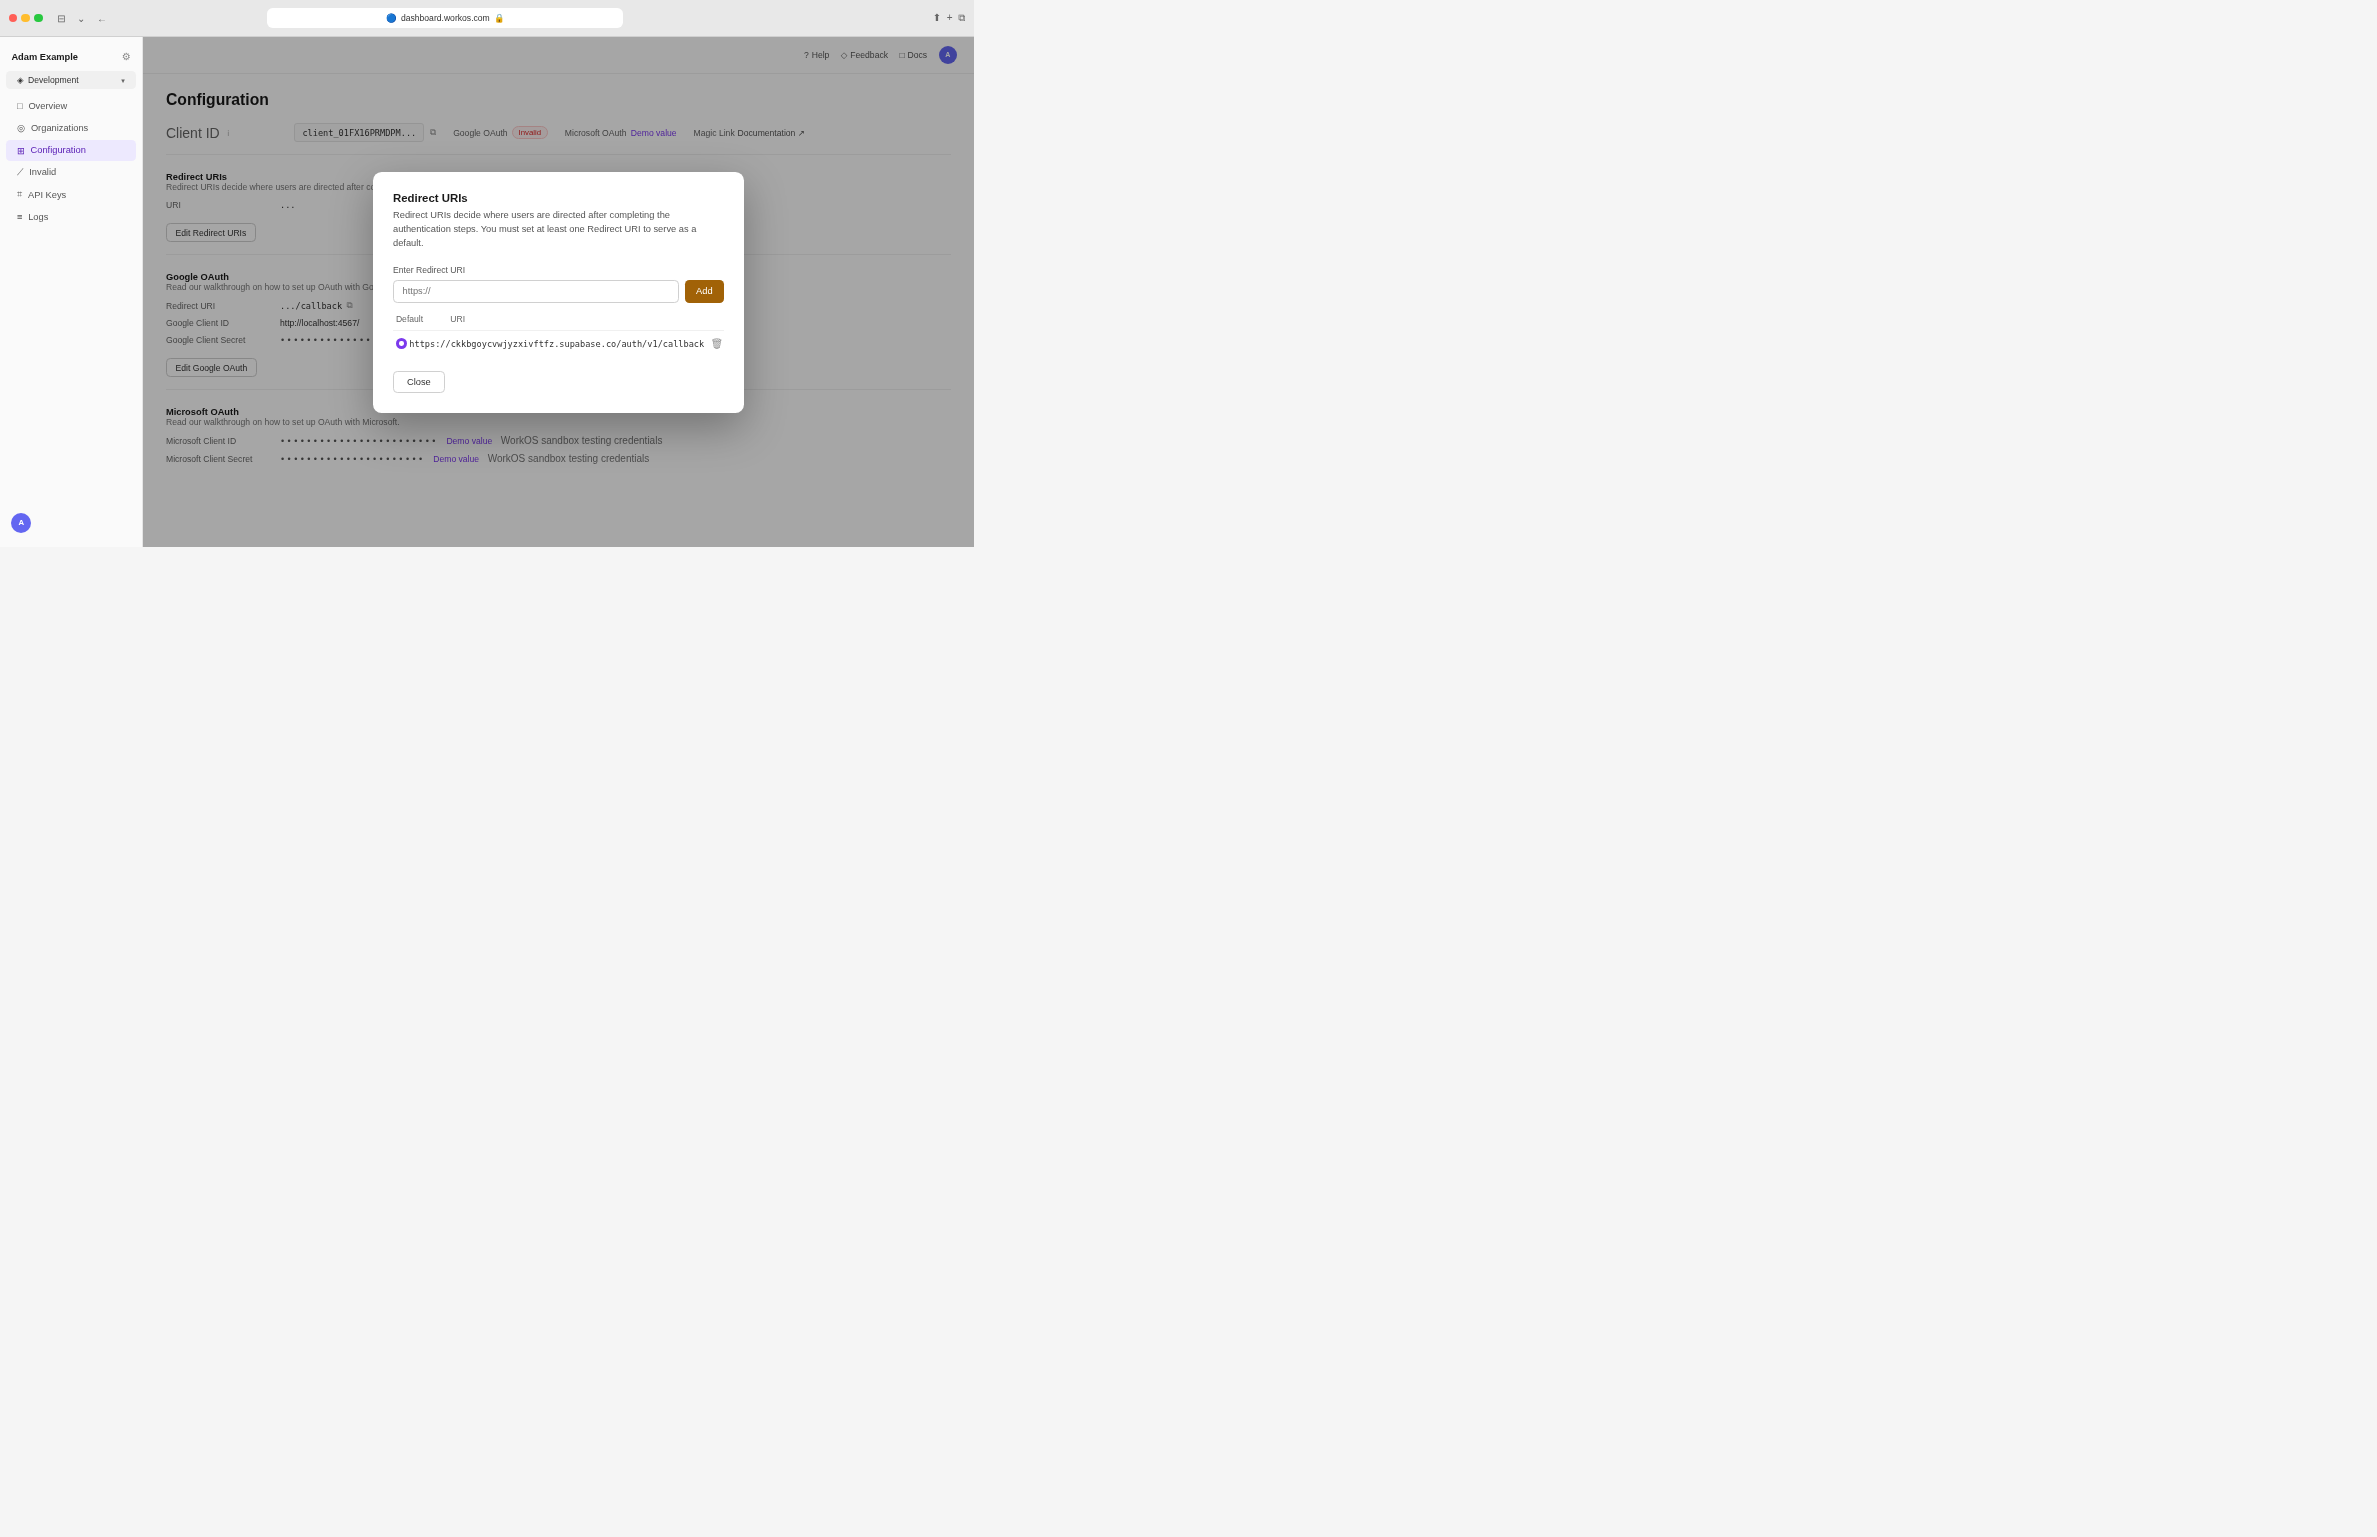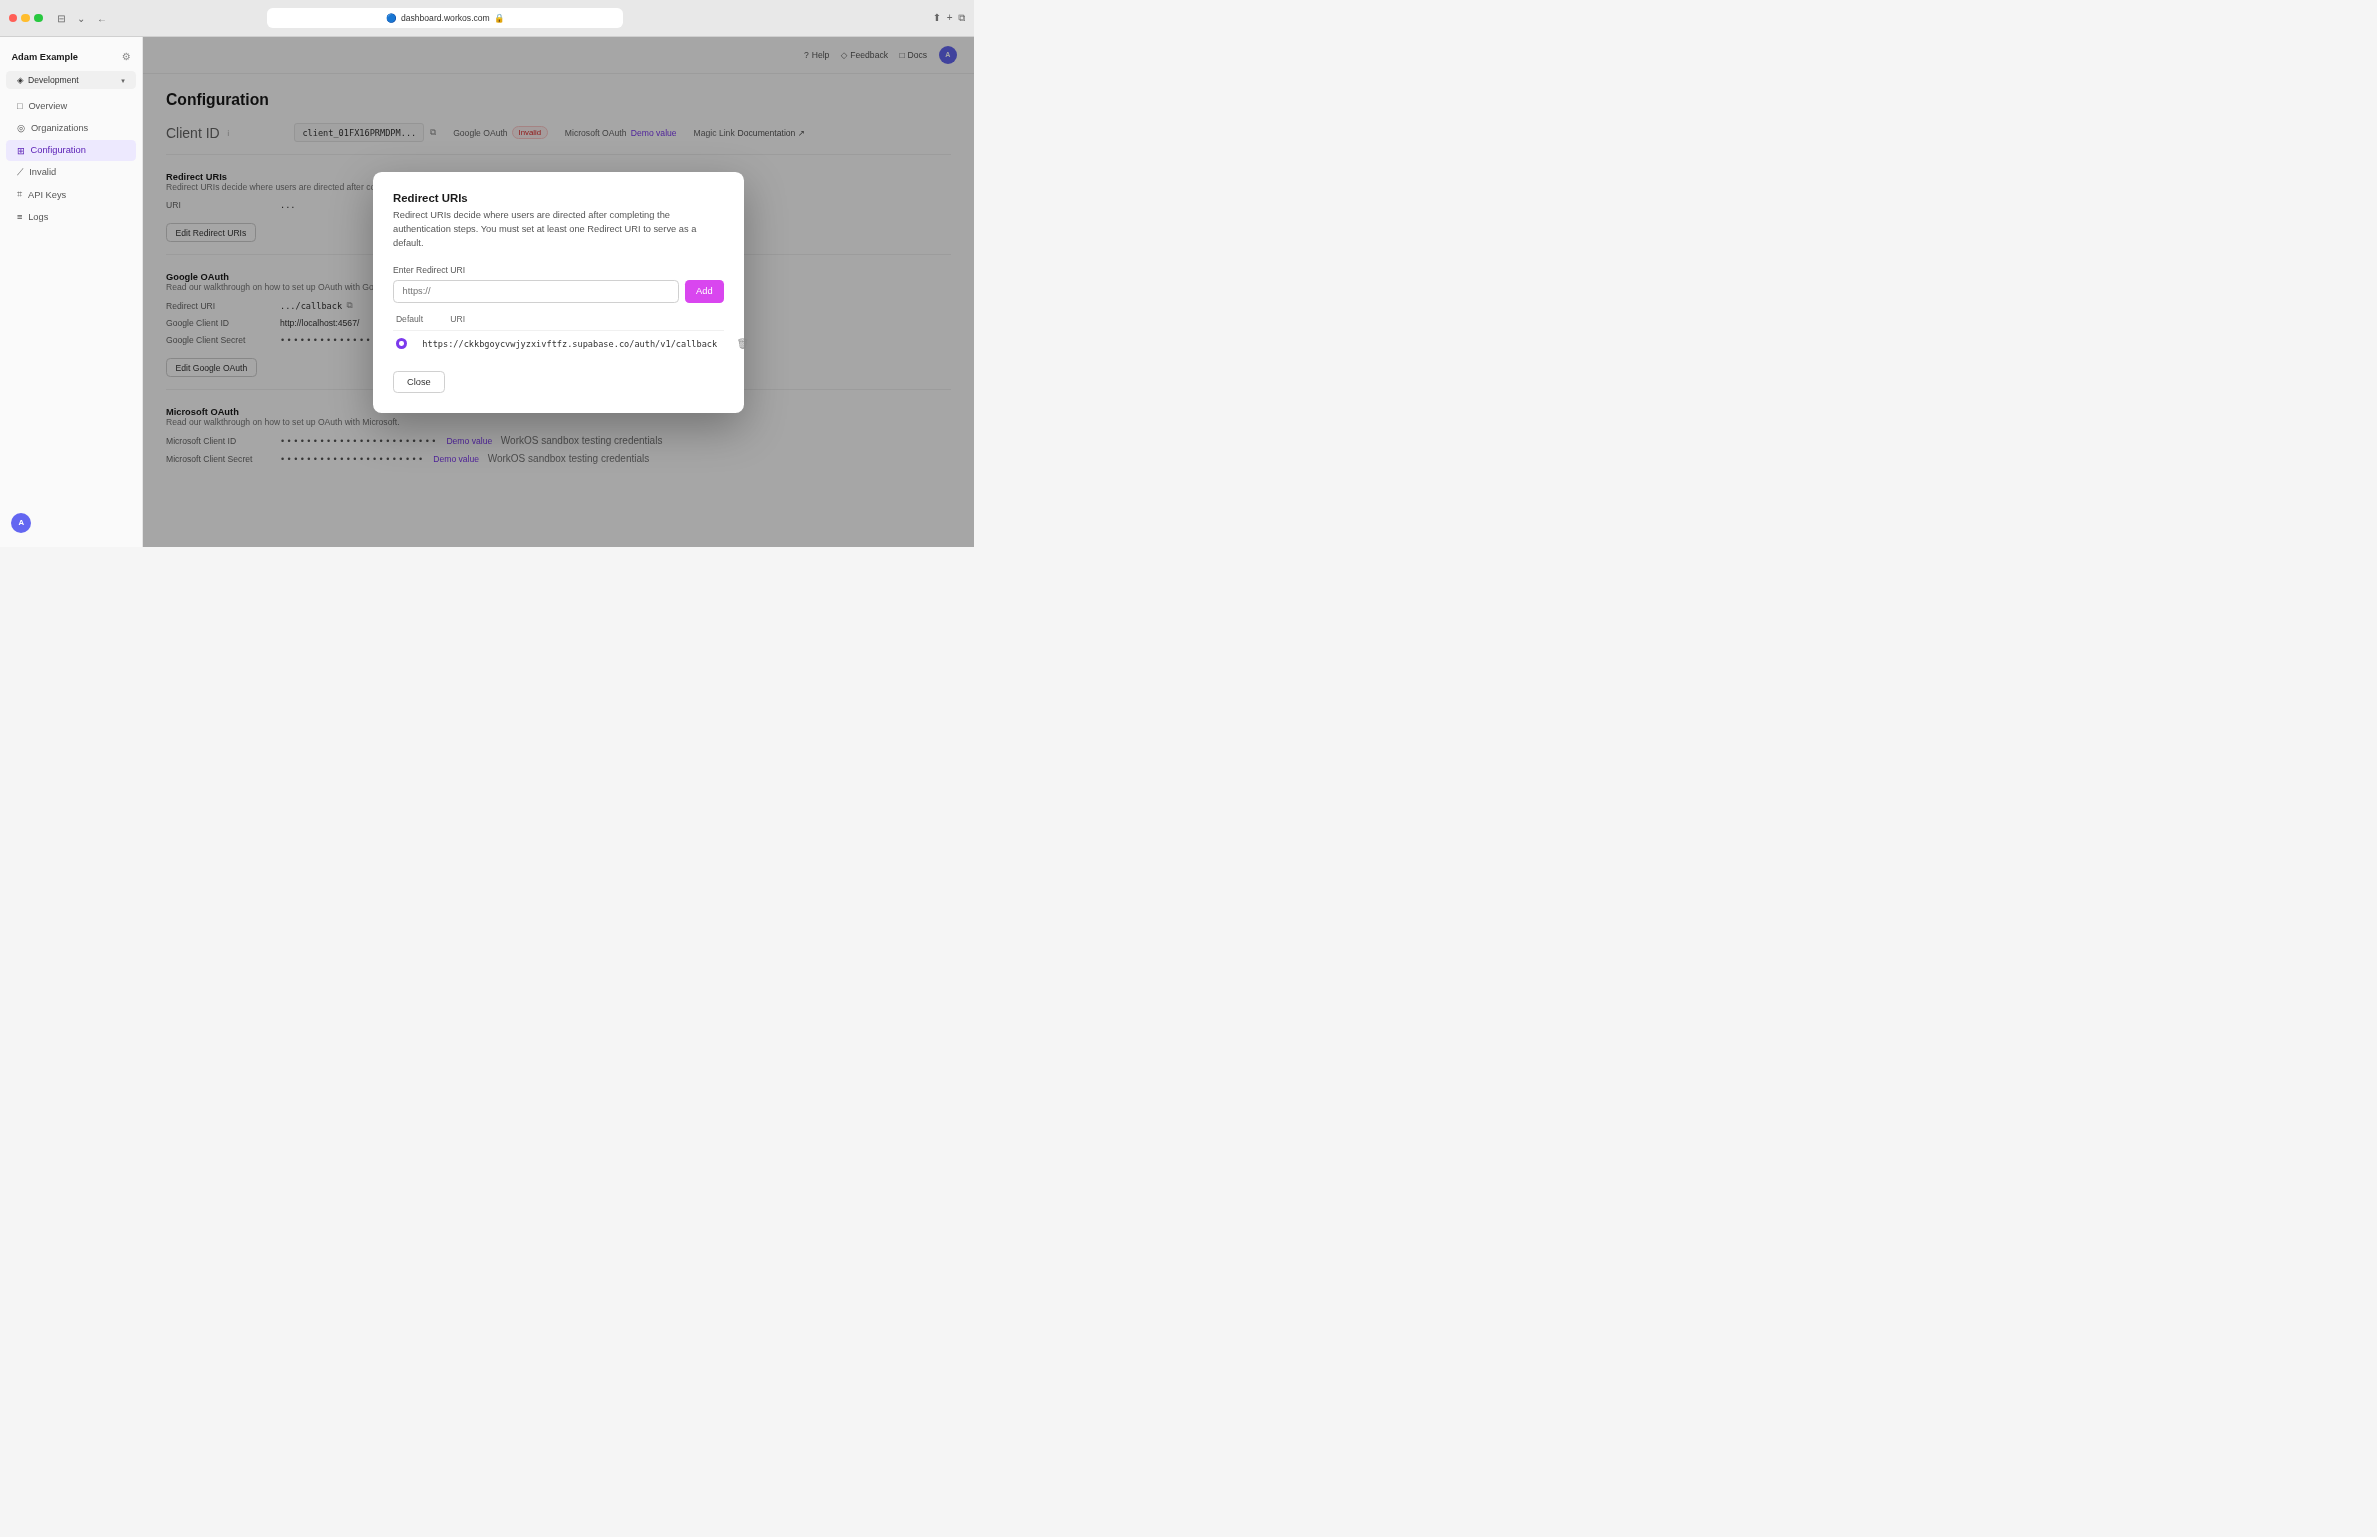--- a/index.html
+++ b/index.html
@@ -328,21 +328,21 @@
     .modal-input {
       flex: 1;
       border: 0.7px solid #d0d0d0;
       border-radius: 4.3px;
       padding: 5.7px 8.6px;
       font-size: 9.3px;
       color: #aaa;
       outline: none;
     }
     .modal-add-btn {
-      background: #d946ef;
+      background: #a16207;
       color: white;
       border: none;
       border-radius: 4.3px;
       padding: 5.7px 11.4px;
       font-size: 9.3px;
       cursor: pointer;
       font-weight: 500;
     }
 
     .modal-table-header {
@@ -352,21 +352,21 @@
       color: #666;
       margin-bottom: 5.7px;
       padding: 0 2.9px;
     }
     .modal-table-col-default { width: 43px; }
     .modal-table-col-uri { flex: 1; }
 
     .modal-uri-row {
       display: flex;
       align-items: center;
-      gap: 15px;
+      gap: 2px;
       padding: 5.7px 2.9px;
       border-top: 0.7px solid #f0f0f0;
     }
     .radio-btn {
       width: 11.4px;
       height: 11.4px;
       border-radius: 50%;
       background: #7c3aed;
       display: flex;
       align-items: center;

